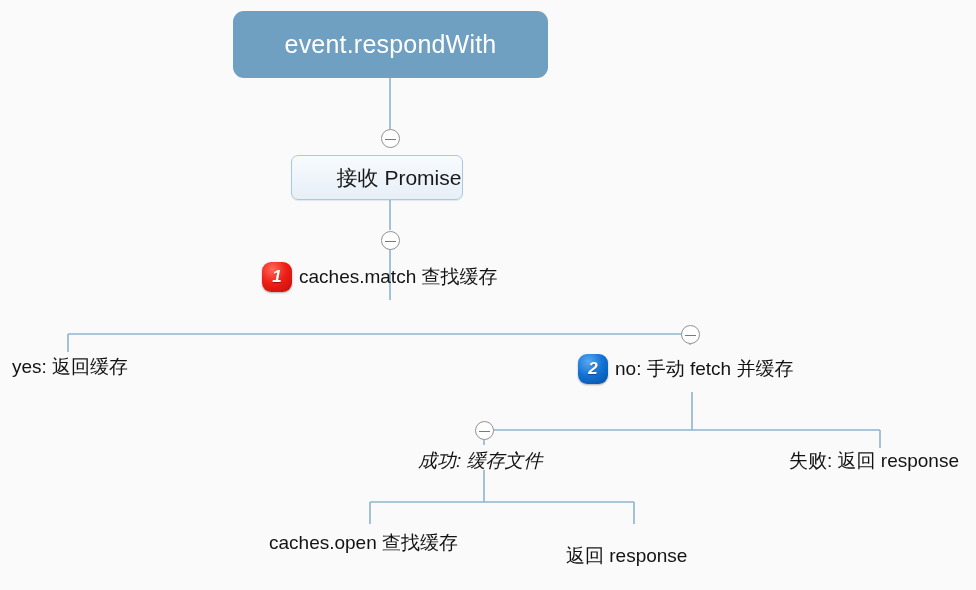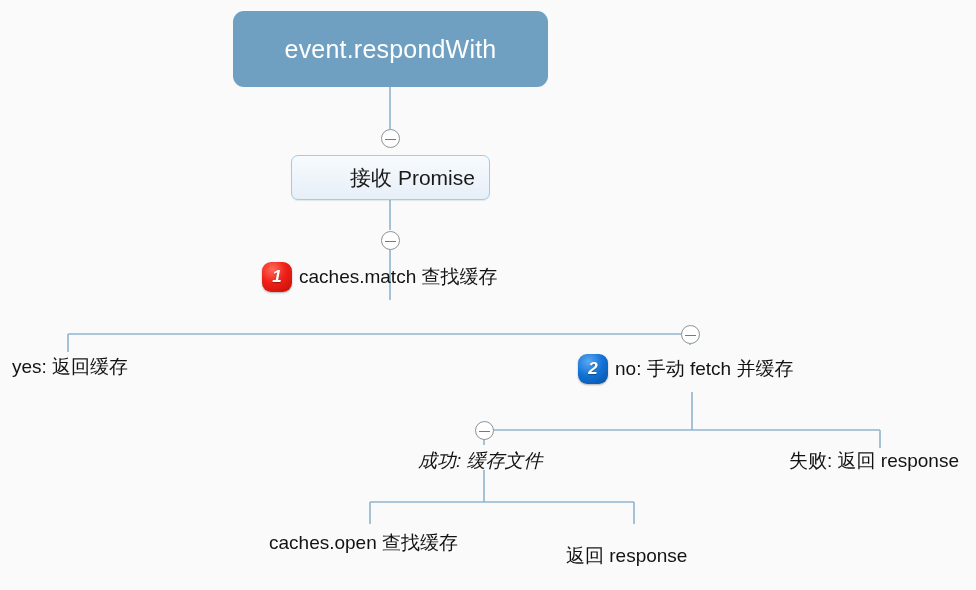--- a/index.html
+++ b/index.html
@@ -25,41 +25,41 @@
     height: 590px;
     pointer-events: none;
   }
 
   
   .root-node {
     position: absolute;
     left: 233px;
     top: 11px;
     width: 315px;
-    height: 76px;
+    height: 67px;
     background: #6fa0c2;
     border-radius: 11px;
     display: flex;
     align-items: center;
     justify-content: center;
     box-sizing: border-box;
   }
   .root-node .label {
     color: #ffffff;
     font-size: 25px;
     letter-spacing: 0.2px;
     white-space: nowrap;
   }
 
   
   .box-node {
     position: absolute;
     left: 291px;
     top: 155px;
-    width: 199px;
+    width: 172px;
     height: 45px;
     background: linear-gradient(180deg, #f7fbfe 0%, #eef4fa 55%, #e7eff7 100%);
     border: 1px solid #a9c9dd;
     border-radius: 7px;
     display: flex;
     align-items: center;
     justify-content: center;
     box-sizing: border-box;
     box-shadow: 0 1px 1px rgba(120,150,175,0.18);
     padding-left: 44px;

